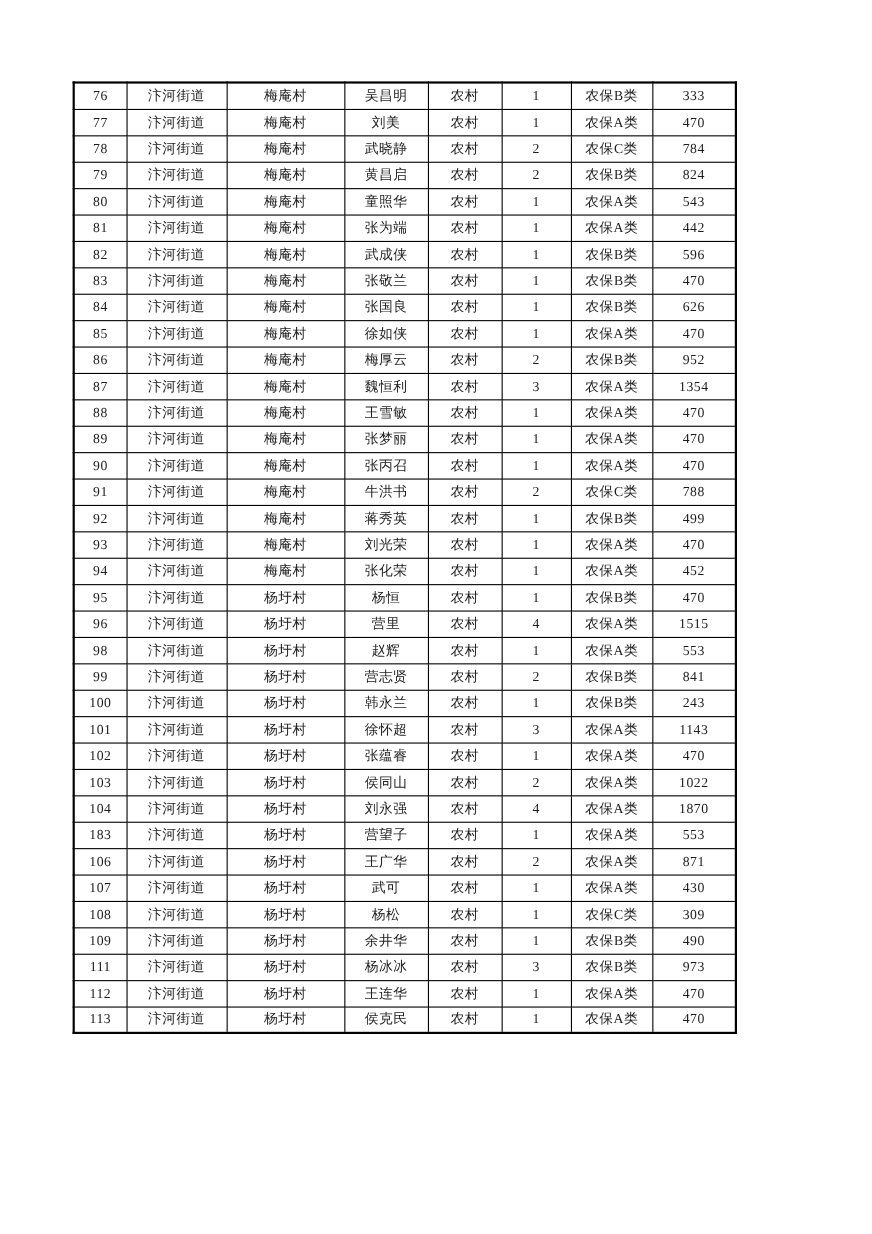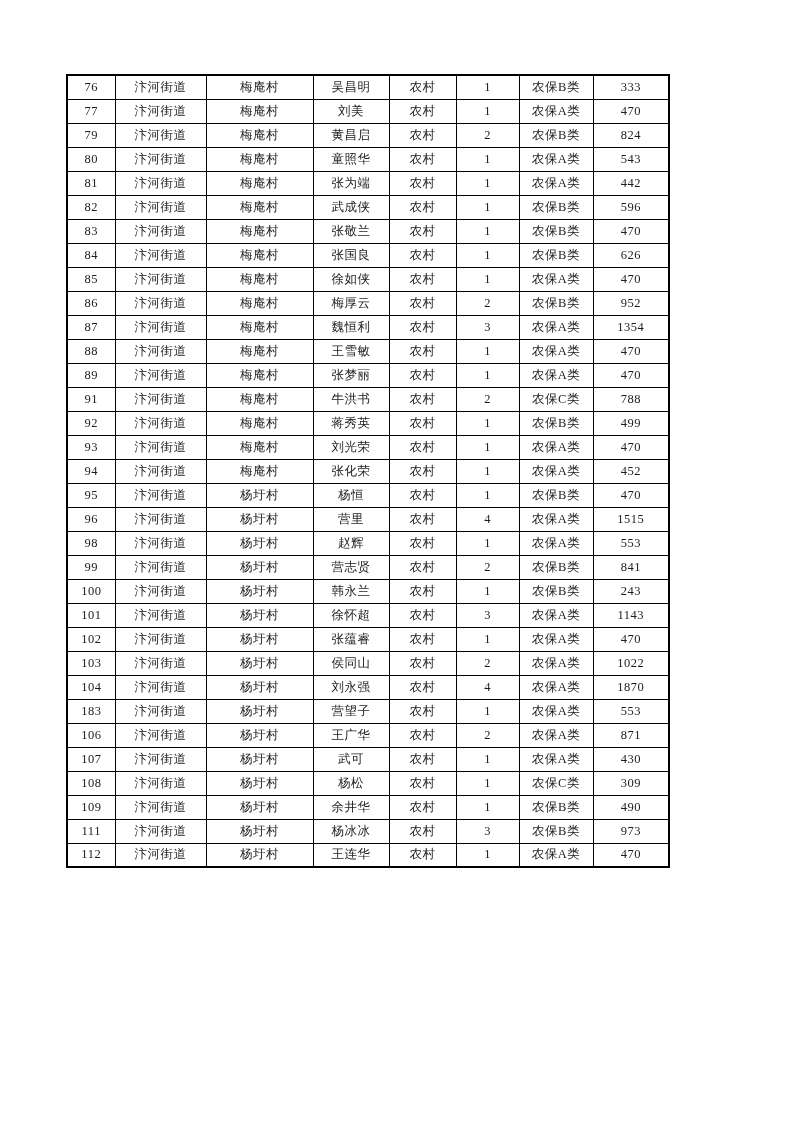--- a/index.html
+++ b/index.html
@@ -77,20 +77,30 @@
     <td class="num">77</td>
     <td>汴河街道</td>
     <td>梅庵村</td>
     <td>刘美</td>
     <td>农村</td>
     <td class="num">1</td>
     <td>农保A类</td>
     <td class="num">470</td>
   </tr>
 
+  <tr>
+    <td class="num">78</td>
+    <td>汴河街道</td>
+    <td>梅庵村</td>
+    <td>武晓静</td>
+    <td>农村</td>
+    <td class="num">2</td>
+    <td>农保C类</td>
+    <td class="num">784</td>
+  </tr>
 
   <tr>
     <td class="num">79</td>
     <td>汴河街道</td>
     <td>梅庵村</td>
     <td>黄昌启</td>
     <td>农村</td>
     <td class="num">2</td>
     <td>农保B类</td>
     <td class="num">824</td>
@@ -199,20 +209,30 @@
     <td class="num">89</td>
     <td>汴河街道</td>
     <td>梅庵村</td>
     <td>张梦丽</td>
     <td>农村</td>
     <td class="num">1</td>
     <td>农保A类</td>
     <td class="num">470</td>
   </tr>
 
+  <tr>
+    <td class="num">90</td>
+    <td>汴河街道</td>
+    <td>梅庵村</td>
+    <td>张丙召</td>
+    <td>农村</td>
+    <td class="num">1</td>
+    <td>农保A类</td>
+    <td class="num">470</td>
+  </tr>
 
   <tr>
     <td class="num">91</td>
     <td>汴河街道</td>
     <td>梅庵村</td>
     <td>牛洪书</td>
     <td>农村</td>
     <td class="num">2</td>
     <td>农保C类</td>
     <td class="num">788</td>
@@ -422,16 +442,26 @@
     <td class="num">112</td>
     <td>汴河街道</td>
     <td>杨圩村</td>
     <td>王连华</td>
     <td>农村</td>
     <td class="num">1</td>
     <td>农保A类</td>
     <td class="num">470</td>
   </tr>
 
+  <tr>
+    <td class="num">113</td>
+    <td>汴河街道</td>
+    <td>杨圩村</td>
+    <td>侯克民</td>
+    <td>农村</td>
+    <td class="num">1</td>
+    <td>农保A类</td>
+    <td class="num">470</td>
+  </tr>
 
 </tbody>
   </table>
 </div>
 
 </body></html>

